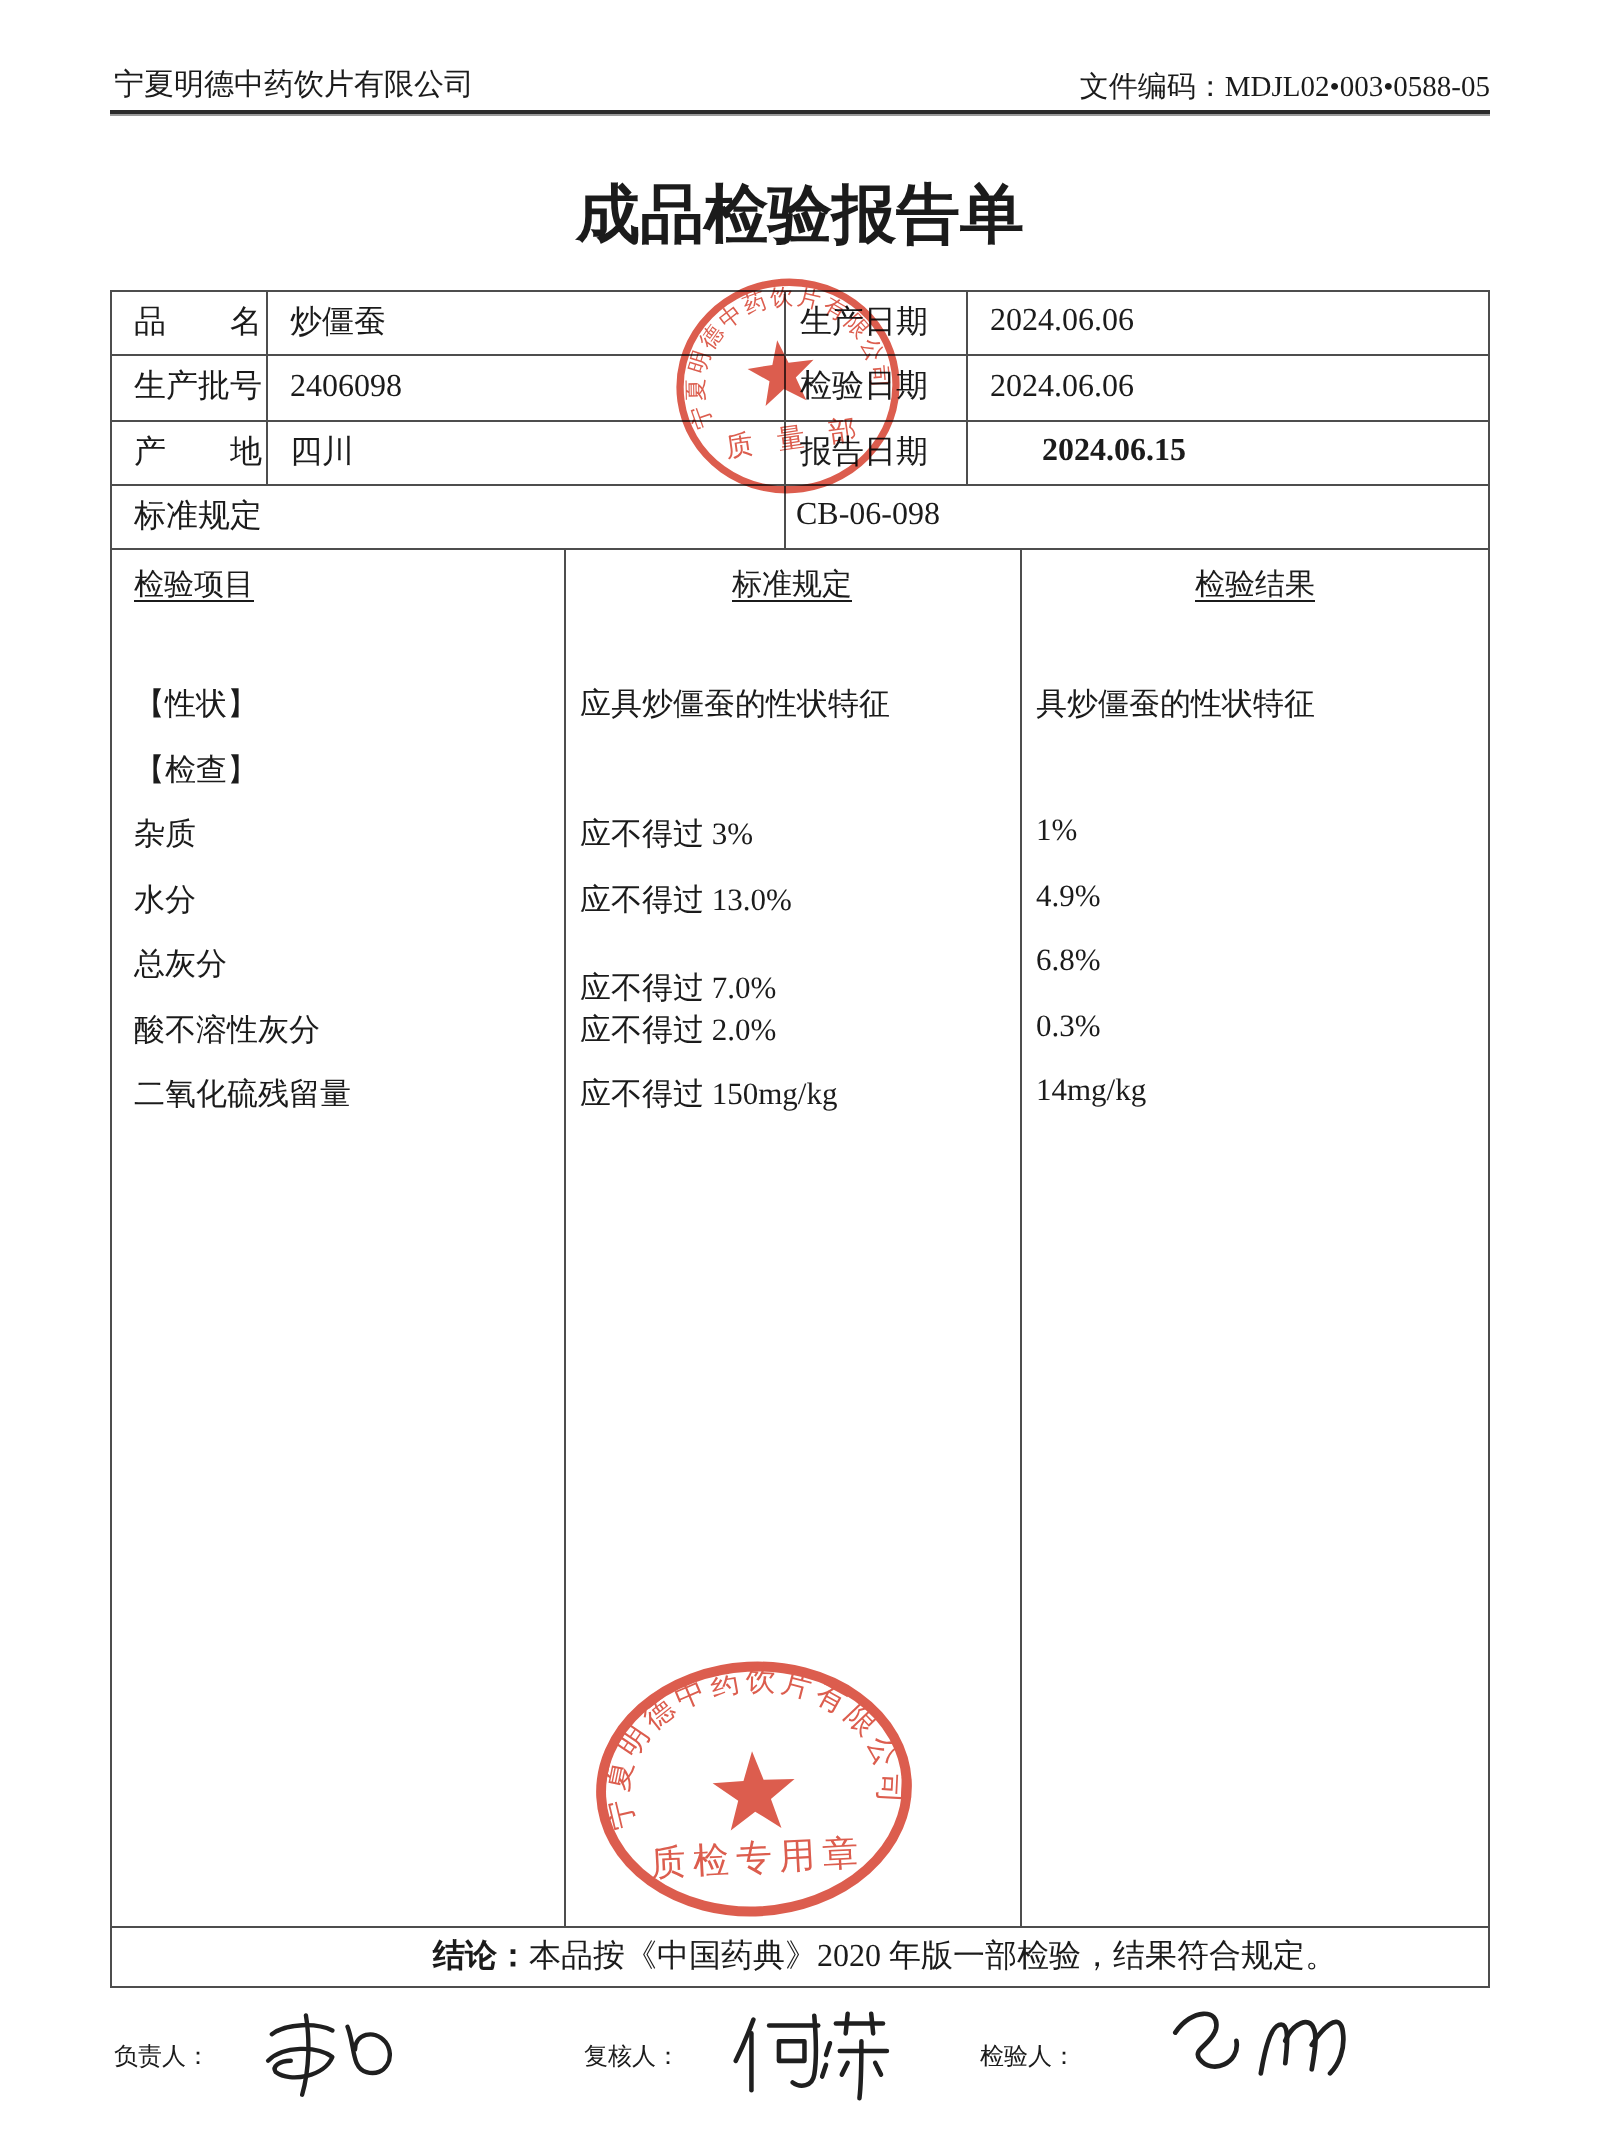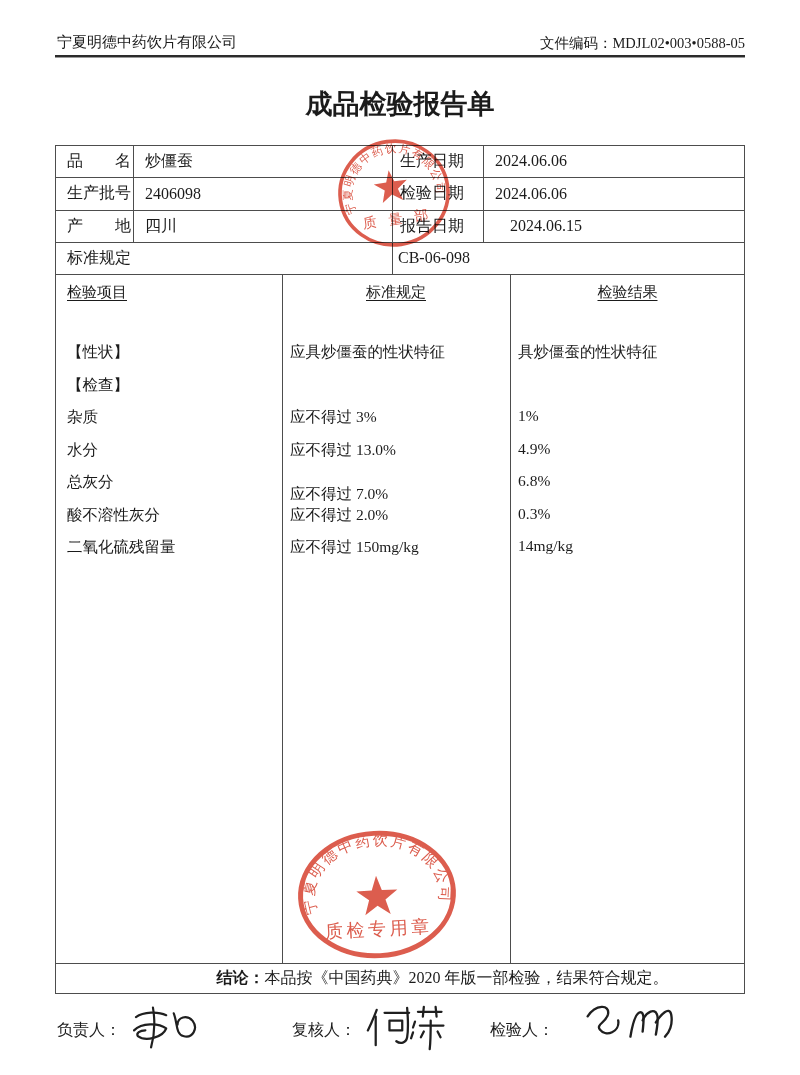--- a/index.html
+++ b/index.html
@@ -8,34 +8,34 @@
   .abs{position:absolute;}
   .hl{position:absolute;left:55px;width:690px;height:1px;background:#4d4d4d;}
   .vl{position:absolute;width:1px;background:#4d4d4d;}
   .cell{position:absolute;display:flex;align-items:center;font-size:16px;white-space:nowrap;}
   .hdrline{position:absolute;font-size:15px;white-space:nowrap;text-align:center;}
   .uline{text-decoration:underline;text-underline-offset:3px;}
   .item-line{position:absolute;font-size:15.5px;white-space:nowrap;}
   .stamp{position:absolute;mix-blend-mode:multiply;opacity:.9;}
   .sig{position:absolute;}
   .sig path{fill:none;stroke:#1f1f1f;stroke-width:2.3;stroke-linecap:round;stroke-linejoin:round;}
-  .footer-label{position:absolute;font-size:16px;white-space:nowrap;}
+  .footer-label{position:absolute;font-size:12px;white-space:nowrap;}
 </style>
 </head>
 <body>
 
 <div id="page">
 
   <div class="abs" style="left:57px;top:33px;font-size:15px;">宁夏明德中药饮片有限公司</div>
   <div class="abs" style="right:55px;top:34px;font-size:14.5px;white-space:nowrap;">
     <span>文件编码：</span><span>MDJL02•003•0588-05</span>
   </div>
   <div class="abs" style="left:55px;top:55px;width:690px;height:2px;background:#2b2b2b;border-bottom:1px solid #9a9a9a;"></div>
 
-  <div class="abs" style="left:0;top:86px;width:800px;text-align:center;font-size:27px;font-weight:bold;font-family:Liberation Serif, serif;">成品检验报告单</div>
+  <div class="abs" style="left:0;top:86px;width:800px;text-align:center;font-size:32px;font-weight:bold;font-family:Liberation Serif, serif;">成品检验报告单</div>
 
   <div>
     <div class="hl" style="top:145px;"></div>
     <div class="hl" style="top:177px;"></div>
     <div class="hl" style="top:210px;"></div>
     <div class="hl" style="top:242px;"></div>
     <div class="hl" style="top:274px;"></div>
     <div class="hl" style="top:963px;"></div>
     <div class="hl" style="top:993px;"></div>
     <div class="vl" style="left:55px;top:145px;height:849px;"></div>
@@ -53,21 +53,21 @@
   <div class="cell" style="left:483px;top:145px;width:262px;height:32px;padding-left:12px;">2024.06.06</div>
 
   <div class="cell" style="left:55px;top:177px;width:78px;height:33px;padding-left:12px;">生产批号</div>
   <div class="cell" style="left:133px;top:177px;width:259px;height:33px;padding-left:12px;">2406098</div>
   <div class="cell" style="left:392px;top:177px;width:91px;height:33px;padding-left:8px;">检验日期</div>
   <div class="cell" style="left:483px;top:177px;width:262px;height:33px;padding-left:12px;">2024.06.06</div>
 
   <div class="cell" style="left:55px;top:210px;width:78px;height:32px;padding-left:12px;">产　　地</div>
   <div class="cell" style="left:133px;top:210px;width:259px;height:32px;padding-left:12px;">四川</div>
   <div class="cell" style="left:392px;top:210px;width:91px;height:32px;padding-left:8px;">报告日期</div>
-  <div class="cell" style="left:498px;top:210px;width:262px;height:32px;padding-left:12px;">2024.06.15</div>
+  <div class="cell" style="left:509px;top:210px;width:262px;height:32px;padding-left:12px;font-weight:bold;">2024.06.15</div>
 
   <div class="cell" style="left:55px;top:242px;width:337px;height:32px;padding-left:12px;">标准规定</div>
   <div class="cell" style="left:392px;top:242px;width:353px;height:32px;padding-left:6px;">CB-06-098</div>
 
   <div class="hdrline uline" style="left:67px;top:283px;">检验项目</div>
   <div class="hdrline uline" style="left:282px;top:283px;width:228px;text-align:center;">标准规定</div>
   <div class="hdrline uline" style="left:510px;top:283px;width:235px;text-align:center;">检验结果</div>
 
   <div>
     <div class="item-line" style="left:67px;top:342px;">【性状】</div>

